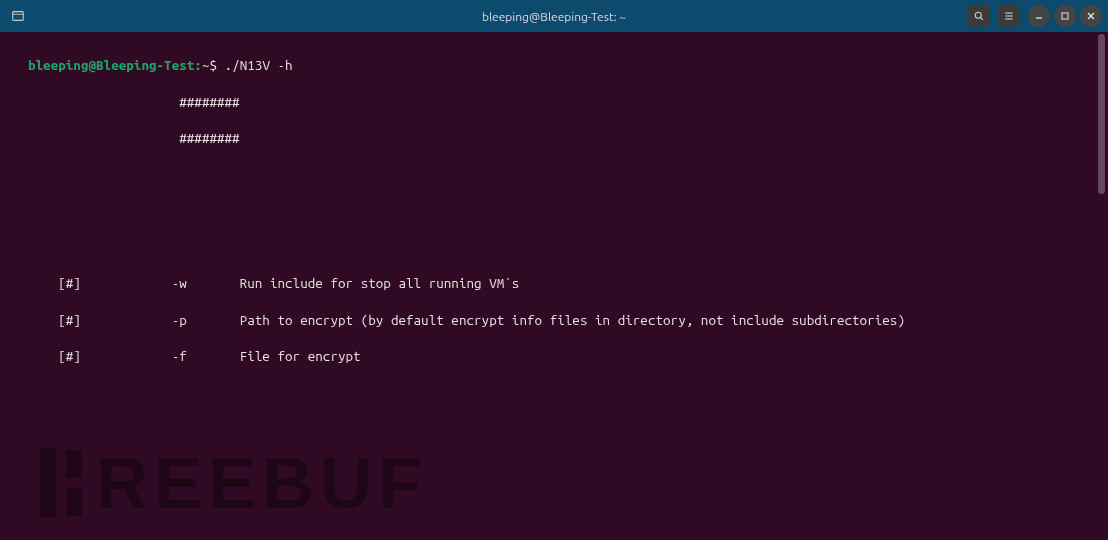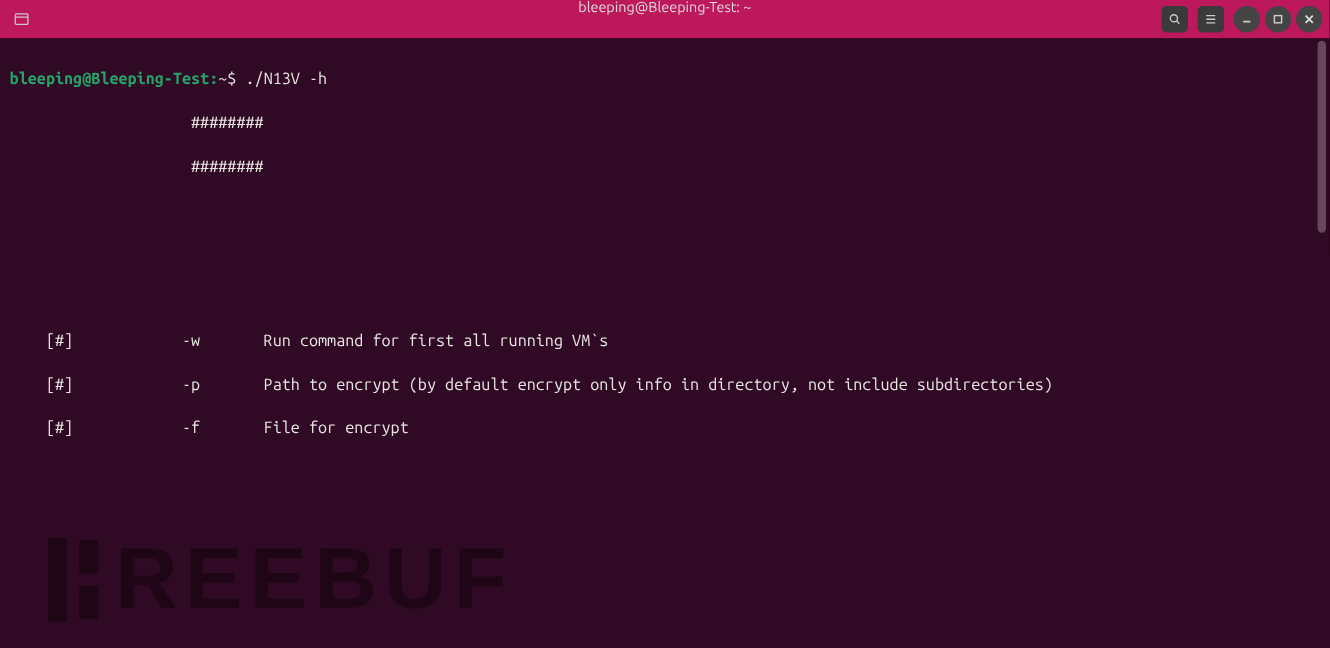--- a/index.html
+++ b/index.html
@@ -10,23 +10,24 @@
     body {
       width: 1108px;
       height: 540px;
       background: #2c0016;
       font-family: 'Ubuntu Mono', 'DejaVu Sans Mono', monospace;
       overflow: hidden;
       position: relative;
     }
     .titlebar {
       height: 32px;
-      background: #be185d;
-      display: flex;
-      padding: 0 6px;
+      background: #0c4a6e;
+      display: flex;
+      align-items: center;
+      padding: 12px 6px;
       position: relative;
     }
     .tb-left {
       display: flex;
       align-items: center;
       gap: 4px;
     }
     .tb-icon-btn {
       width: 24px;
       height: 24px;
@@ -152,20 +153,21 @@
     .watermark .bar.short {
       height: 28px;
     }
     .watermark .bar-split {
       display: flex;
       flex-direction: column;
       gap: 10px;
     }
     .line {
       min-height: 18px;
+      margin-left: 20px;
     }
   </style>
 </head>
 <body>
 
 <div class="titlebar">
   <div class="tb-left">
     <div class="tb-icon-btn">
       <svg viewBox="0 0 16 16">
           <rect x="2" y="3" width="12" height="10" rx="1" fill="none" stroke="#ccc" stroke-width="1.2"></rect>
@@ -207,22 +209,22 @@
   </div>
 </div>
 
 <div class="terminal">
 <div class="line"><span class="prompt-user">bleeping@Bleeping-Test:</span><span class="prompt-path">~</span><span>$</span> <span>./N13V -h</span></div>
 <div class="line">                    ########</div>
 <div class="line">                    ########</div>
 <div class="line"></div>
 <div class="line"></div>
 <div class="line"></div>
-<div class="line">    [#]            -w       Run command for first all running VM`s</div>
-<div class="line">    [#]            -p       Path to encrypt (by default encrypt only info in directory, not include subdirectories)</div>
+<div class="line">    [#]            -w       Run include for stop all running VM`s</div>
+<div class="line">    [#]            -p       Path to encrypt (by default encrypt info files in directory, not include subdirectories)</div>
 <div class="line">    [#]            -f       File for encrypt</div>
 
 
 
 
 
 
 
 <div class="watermark">
   <span class="logo-bars">

